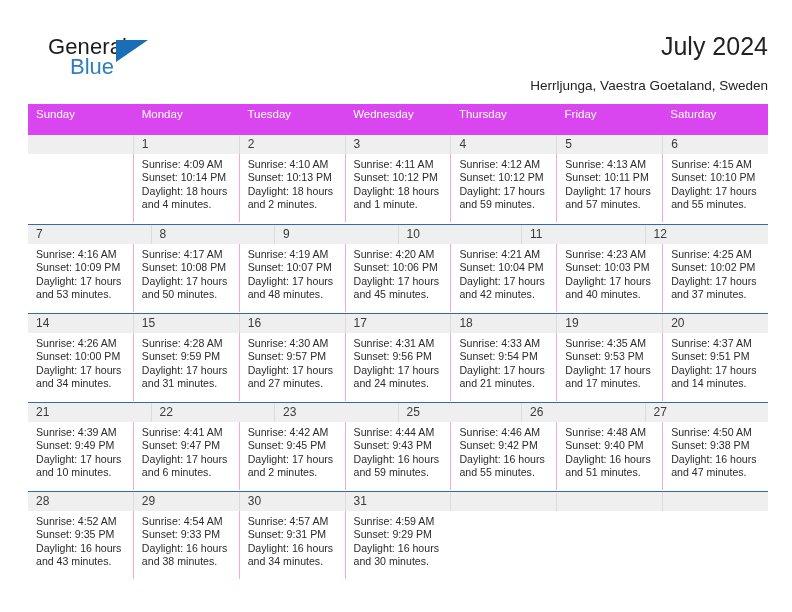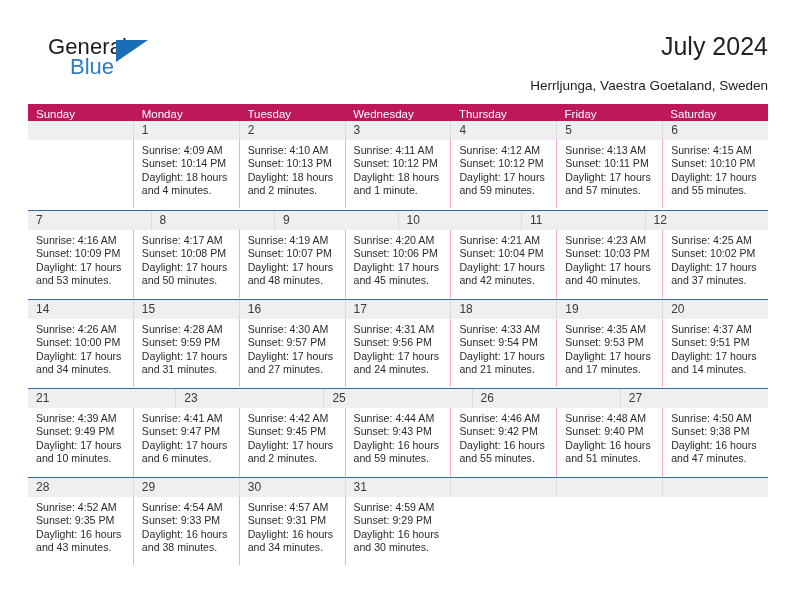--- a/index.html
+++ b/index.html
@@ -85,22 +85,22 @@
 
   
   .cal {
     position: absolute;
     left: 28px;
     top: 104px;
     width: 740px;
   }
   .cal-head {
     display: flex;
-    background: #be185d;
-    height: 17px;
+    background: #d946ef;
+    height: 31px;
   }
   .cal-head .hcell {
     flex: 1 1 0;
     color: #ffffff;
     font-size: 11.5px;
     line-height: 21px;
     padding-left: 8px;
     box-sizing: border-box;
     white-space: nowrap;
     overflow: hidden;
@@ -341,20 +341,21 @@
               <div class="ln">Sunrise: 4:37 AM</div>
               <div class="ln">Sunset: 9:51 PM</div>
               <div class="ln">Daylight: 17 hours</div>
               <div class="ln">and 14 minutes.</div>
             </div>
           </div>
         </div>
         <div class="week">
           <div class="datestrip">
             <div class="dcell">21</div>
+            <div class="dcell">22</div>
             <div class="dcell">23</div>
             <div class="dcell">25</div>
             <div class="dcell">26</div>
             <div class="dcell">27</div>
           </div>
           <div class="body">
             <div class="bcell">
               <div class="ln">Sunrise: 4:39 AM</div>
               <div class="ln">Sunset: 9:49 PM</div>
               <div class="ln">Daylight: 17 hours</div>

